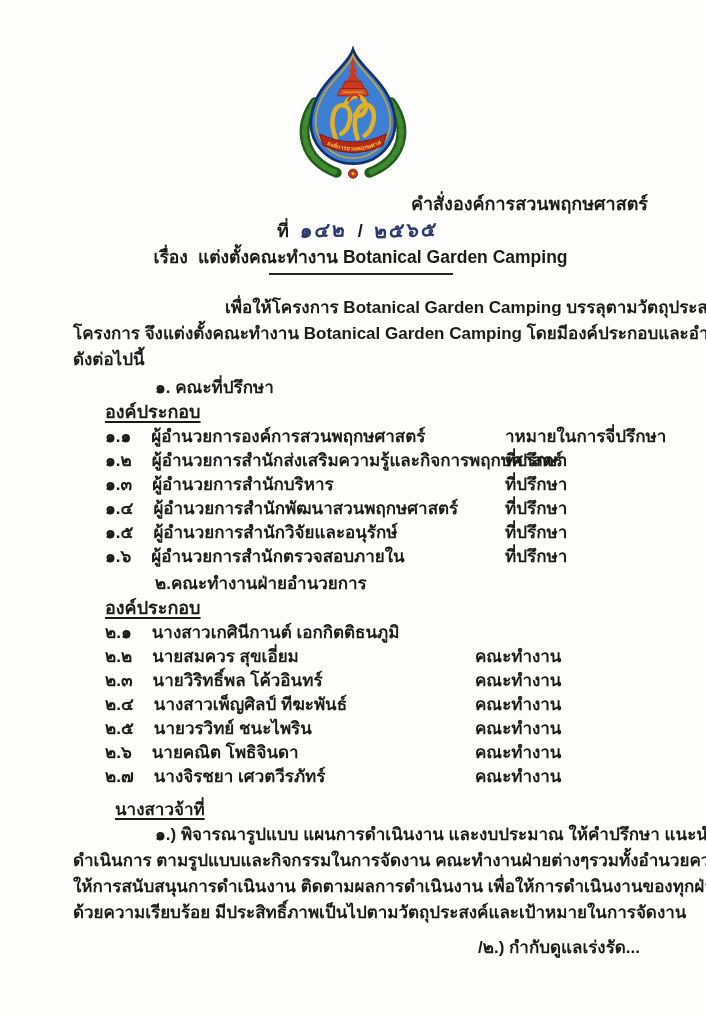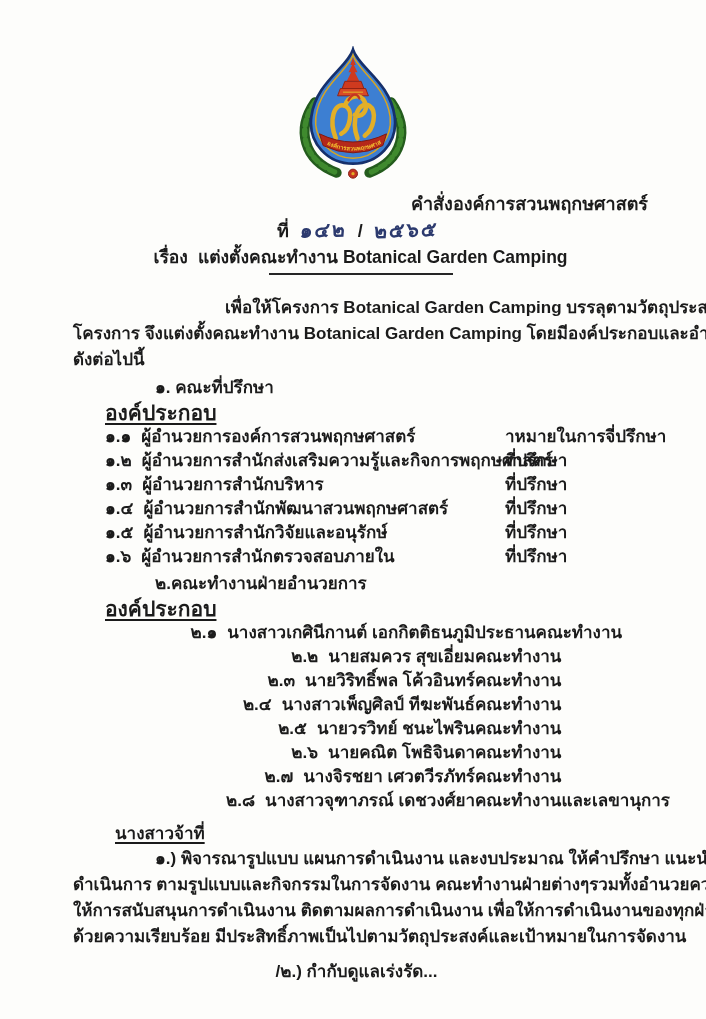--- a/index.html
+++ b/index.html
@@ -40,41 +40,41 @@
 
   
   .intro { margin-top:20px; font-size:17px; line-height:26px; }
   .intro .line { white-space:nowrap; }
   .intro .line.first { padding-left:152px; }
 
   
   .section-heading { margin-top:2px; padding-left:82px; font-size:17px; line-height:25px; font-weight:700; }
   .section-heading.s2 { padding-left:82px; }
   .section-sub {
-    padding-left:32px; font-size:21px; line-height:25px; font-weight:700;
+    padding-left:32px; font-size:18px; line-height:25px; font-weight:700;
     text-decoration:underline; text-underline-offset:3px; text-decoration-thickness:1.5px;
   }
   .mrow { display:flex; margin-left:32px; font-size:17px; line-height:24px; white-space:nowrap; }
   .mrow .m-body { display:flex; flex-shrink:0; }
   .sec1 .m-body { width:400px; }
-  .sec2 .m-body { width:370px;justify-content:flex-end; }
-  .m-no { margin-right:10px; }
+  .sec2 .m-body { width:370px; }
+  .m-no { margin-right:20px; }
   .m-role { flex-shrink:0; }
 
   
   .duties-heading {
     margin-top:8px; padding-left:42px; font-size:17px; line-height:25px; font-weight:700;
     text-decoration:underline; text-underline-offset:3px; text-decoration-thickness:1.5px;
   }
   .duties { font-size:17px; line-height:26px; }
   .duties .line { white-space:nowrap; }
   .duties .line.first { padding-left:82px; }
 
   
-  .continuation { margin-top:10px; text-align:center; padding-right:8px; font-size:17px; line-height:24px; font-weight:700; }
+  .continuation { margin-top:10px; text-align:right; padding-right:8px; font-size:17px; line-height:24px; font-weight:700; }
 </style>
 </head>
 <body>
 
 <div class="page">
 
   <div class="logo-wrap">
     <svg width="136" height="134" viewBox="0 0 150 148">
 
       <g>
@@ -190,21 +190,20 @@
 
     <div class="sec2">
       <div class="section-heading s2">๒.คณะทำงานฝ่ายอำนวยการ</div>
       <div class="section-sub">องค์ประกอบ</div>
 
       <div class="mrow">
         <span class="m-body">
             <span class="m-no">๒.๑</span>
             <span class="m-name">นางสาวเกศินีกานต์   เอกกิตติธนภูมิ</span>
           </span>
-        <span class="m-role">ประธานคณะทำงาน</span>
       </div>
       <div class="mrow">
         <span class="m-body">
             <span class="m-no">๒.๒</span>
             <span class="m-name">นายสมควร   สุขเอี่ยม</span>
           </span>
         <span class="m-role">คณะทำงาน</span>
       </div>
       <div class="mrow">
         <span class="m-body">
@@ -233,27 +232,20 @@
             <span class="m-name">นายคณิต  โพธิจินดา</span>
           </span>
         <span class="m-role">คณะทำงาน</span>
       </div>
       <div class="mrow">
         <span class="m-body">
             <span class="m-no">๒.๗</span>
             <span class="m-name">นางจิรชยา  เศวตวีรภัทร์</span>
           </span>
         <span class="m-role">คณะทำงาน</span>
-      </div>
-      <div class="mrow">
-        <span class="m-body">
-            <span class="m-no">๒.๘</span>
-            <span class="m-name">นางสาวจุฑาภรณ์   เดชวงศ์ยา</span>
-          </span>
-        <span class="m-role">คณะทำงานและเลขานุการ</span>
       </div>
     </div>
 
     <div class="duties-heading">นางสาวจ้าที่</div>
     <div class="duties">
       <div class="line first">๑.) พิจารณารูปแบบ   แผนการดำเนินงาน  และงบประมาณ  ให้คำปรึกษา  แนะนำในการ</div>
       <div class="line">ดำเนินการ ตามรูปแบบและกิจกรรมในการจัดงาน   คณะทำงานฝ่ายต่างๆรวมทั้งอำนวยความสะดวก</div>
       <div class="line">ให้การสนับสนุนการดำเนินงาน   ติดตามผลการดำเนินงาน   เพื่อให้การดำเนินงานของทุกฝ่ายดำเนินไป</div>
       <div class="line">ด้วยความเรียบร้อย   มีประสิทธิ์ภาพเป็นไปตามวัตถุประสงค์และเป้าหมายในการจัดงาน</div>
     </div>

